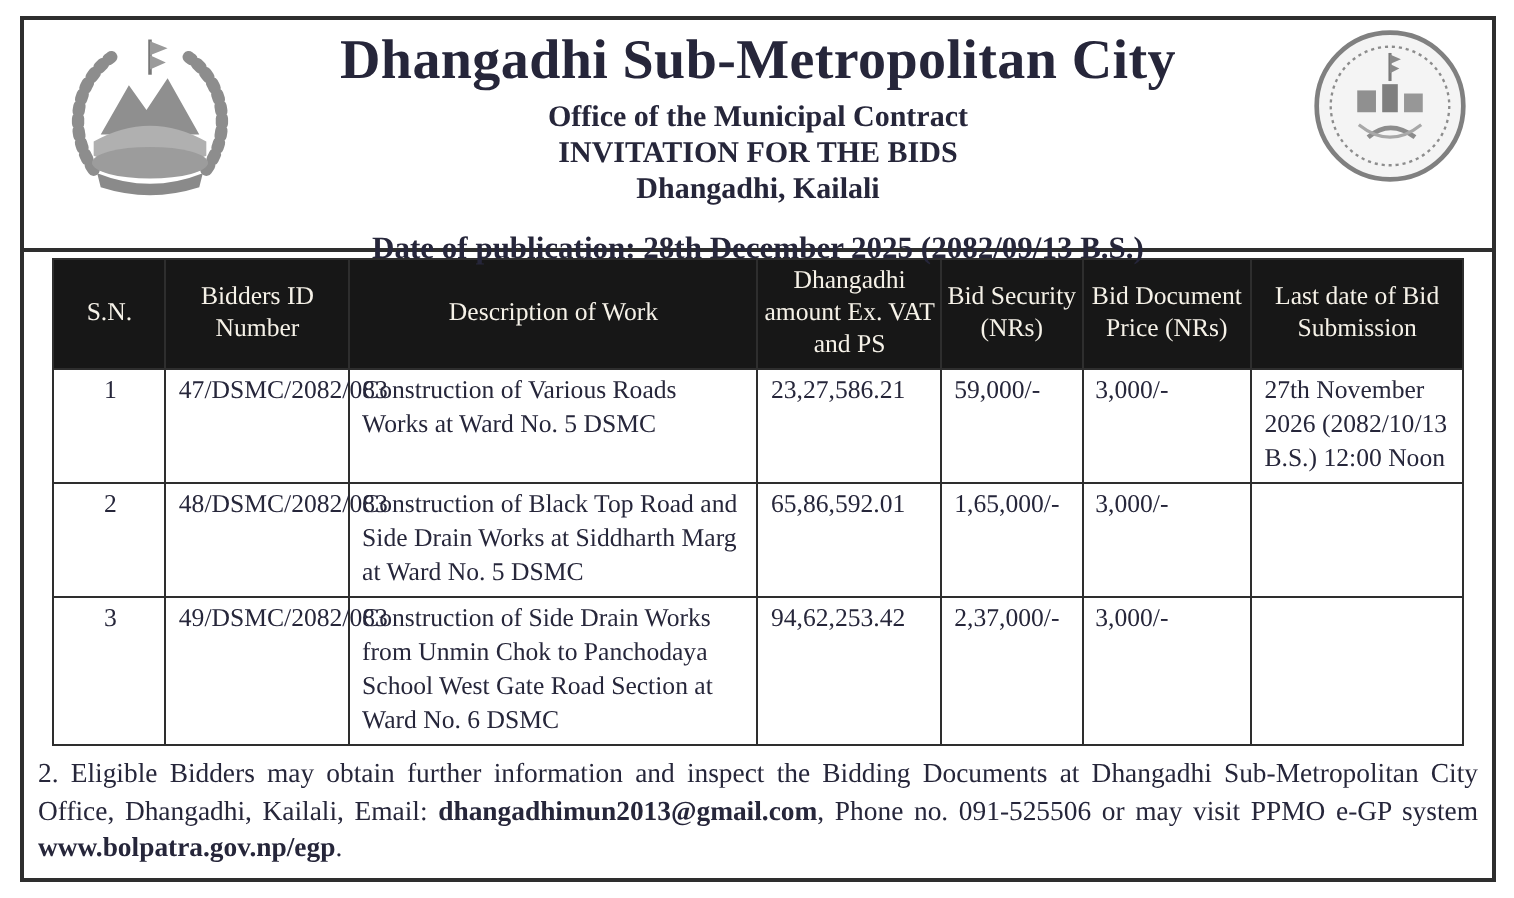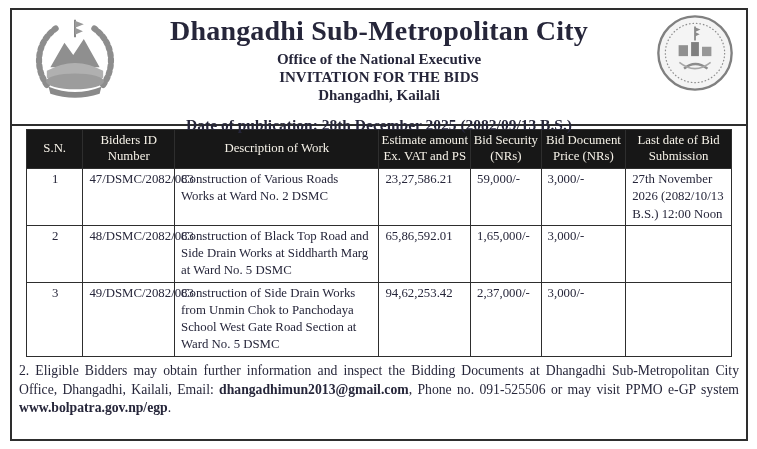--- a/index.html
+++ b/index.html
@@ -59,21 +59,21 @@
         <path d="M50,5 L60,9 L50,13 L59,17 L50,21 Z" fill="#9a9a9a"></path>
         <path d="M22,58 L38,30 L48,44 L60,26 L78,58 Z" fill="#8f8f8f"></path>
         <path d="M18,62 Q50,44 82,62 L82,70 Q50,84 18,70 Z" fill="#b0b0b0"></path>
         <ellipse cx="50" cy="74" rx="33" ry="9" fill="#9c9c9c"></ellipse>
         <path d="M20,80 Q50,92 80,80 L78,88 Q50,97 22,88 Z" fill="#8a8a8a"></path>
       </svg>
     </div>
 
     <div class="head-text">
       <h1 class="doc-title">Dhangadhi Sub-Metropolitan City</h1>
-      <div class="sub">Office of the National Executive</div>
+      <div class="sub">Office of the Municipal Contract</div>
       <div class="sub">INVITATION FOR THE BIDS</div>
       <div class="sub">Dhangadhi, Kailali</div>
       <div class="pub">Date of publication: 28th December 2025 (2082/09/13 B.S.)</div>
     </div>
 
     <div class="logo-right">
       <svg viewBox="0 0 100 100" aria-hidden="true">
         <circle cx="50" cy="50" r="47" fill="#f4f4f4" stroke="#808080" stroke-width="3"></circle>
         <circle cx="50" cy="50" r="38" fill="none" stroke="#8c8c8c" stroke-width="1.5" stroke-dasharray="2 2.5"></circle>
         <path d="M50,16 L50,34" stroke="#7a7a7a" stroke-width="2"></path>
@@ -98,49 +98,49 @@
       <col style="width:13%">
         <col style="width:10%">
         <col style="width:12%">
         <col style="width:15%">
     </colgroup>
     <thead>
       <tr>
         <th>S.N.</th>
         <th>Bidders ID Number</th>
         <th>Description of Work</th>
-        <th>Estimate amount Ex. VAT and PS</th>
+        <th>Dhangadhi amount Ex. VAT and PS</th>
         <th>Bid Security (NRs)</th>
         <th>Bid Document Price (NRs)</th>
         <th>Last date of Bid Submission</th>
       </tr>
     </thead>
     <tbody>
       <tr class="r1">
         <td class="center">1</td>
         <td>47/DSMC/2082/083</td>
-        <td>Construction of Various Roads Works at Ward No. 2 DSMC</td>
+        <td>Construction of Various Roads Works at Ward No. 5 DSMC</td>
         <td>23,27,586.21</td>
         <td>59,000/-</td>
         <td>3,000/-</td>
         <td>27th November 2026 (2082/10/13 B.S.) 12:00 Noon</td>
       </tr>
       <tr class="r2">
         <td class="center">2</td>
         <td>48/DSMC/2082/083</td>
         <td>Construction of Black Top Road and Side Drain Works at Siddharth Marg at Ward No. 5 DSMC</td>
         <td>65,86,592.01</td>
         <td>1,65,000/-</td>
         <td>3,000/-</td>
         <td></td>
       </tr>
       <tr class="r3">
         <td class="center">3</td>
         <td>49/DSMC/2082/083</td>
-        <td>Construction of Side Drain Works from Unmin Chok to Panchodaya School West Gate Road Section at Ward No. 5 DSMC</td>
+        <td>Construction of Side Drain Works from Unmin Chok to Panchodaya School West Gate Road Section at Ward No. 6 DSMC</td>
         <td>94,62,253.42</td>
         <td>2,37,000/-</td>
         <td>3,000/-</td>
         <td></td>
       </tr>
     </tbody>
   </table>
 
   <p class="closing"><span>2. Eligible Bidders may obtain further information and inspect the Bidding Documents at Dhangadhi Sub-Metropolitan City Office, Dhangadhi, Kailali, Email: </span><b>dhangadhimun2013@gmail.com</b><span>, Phone no. 091-525506 or may visit PPMO e-GP system </span><b>www.bolpatra.gov.np/egp</b><span>.</span></p>
 

